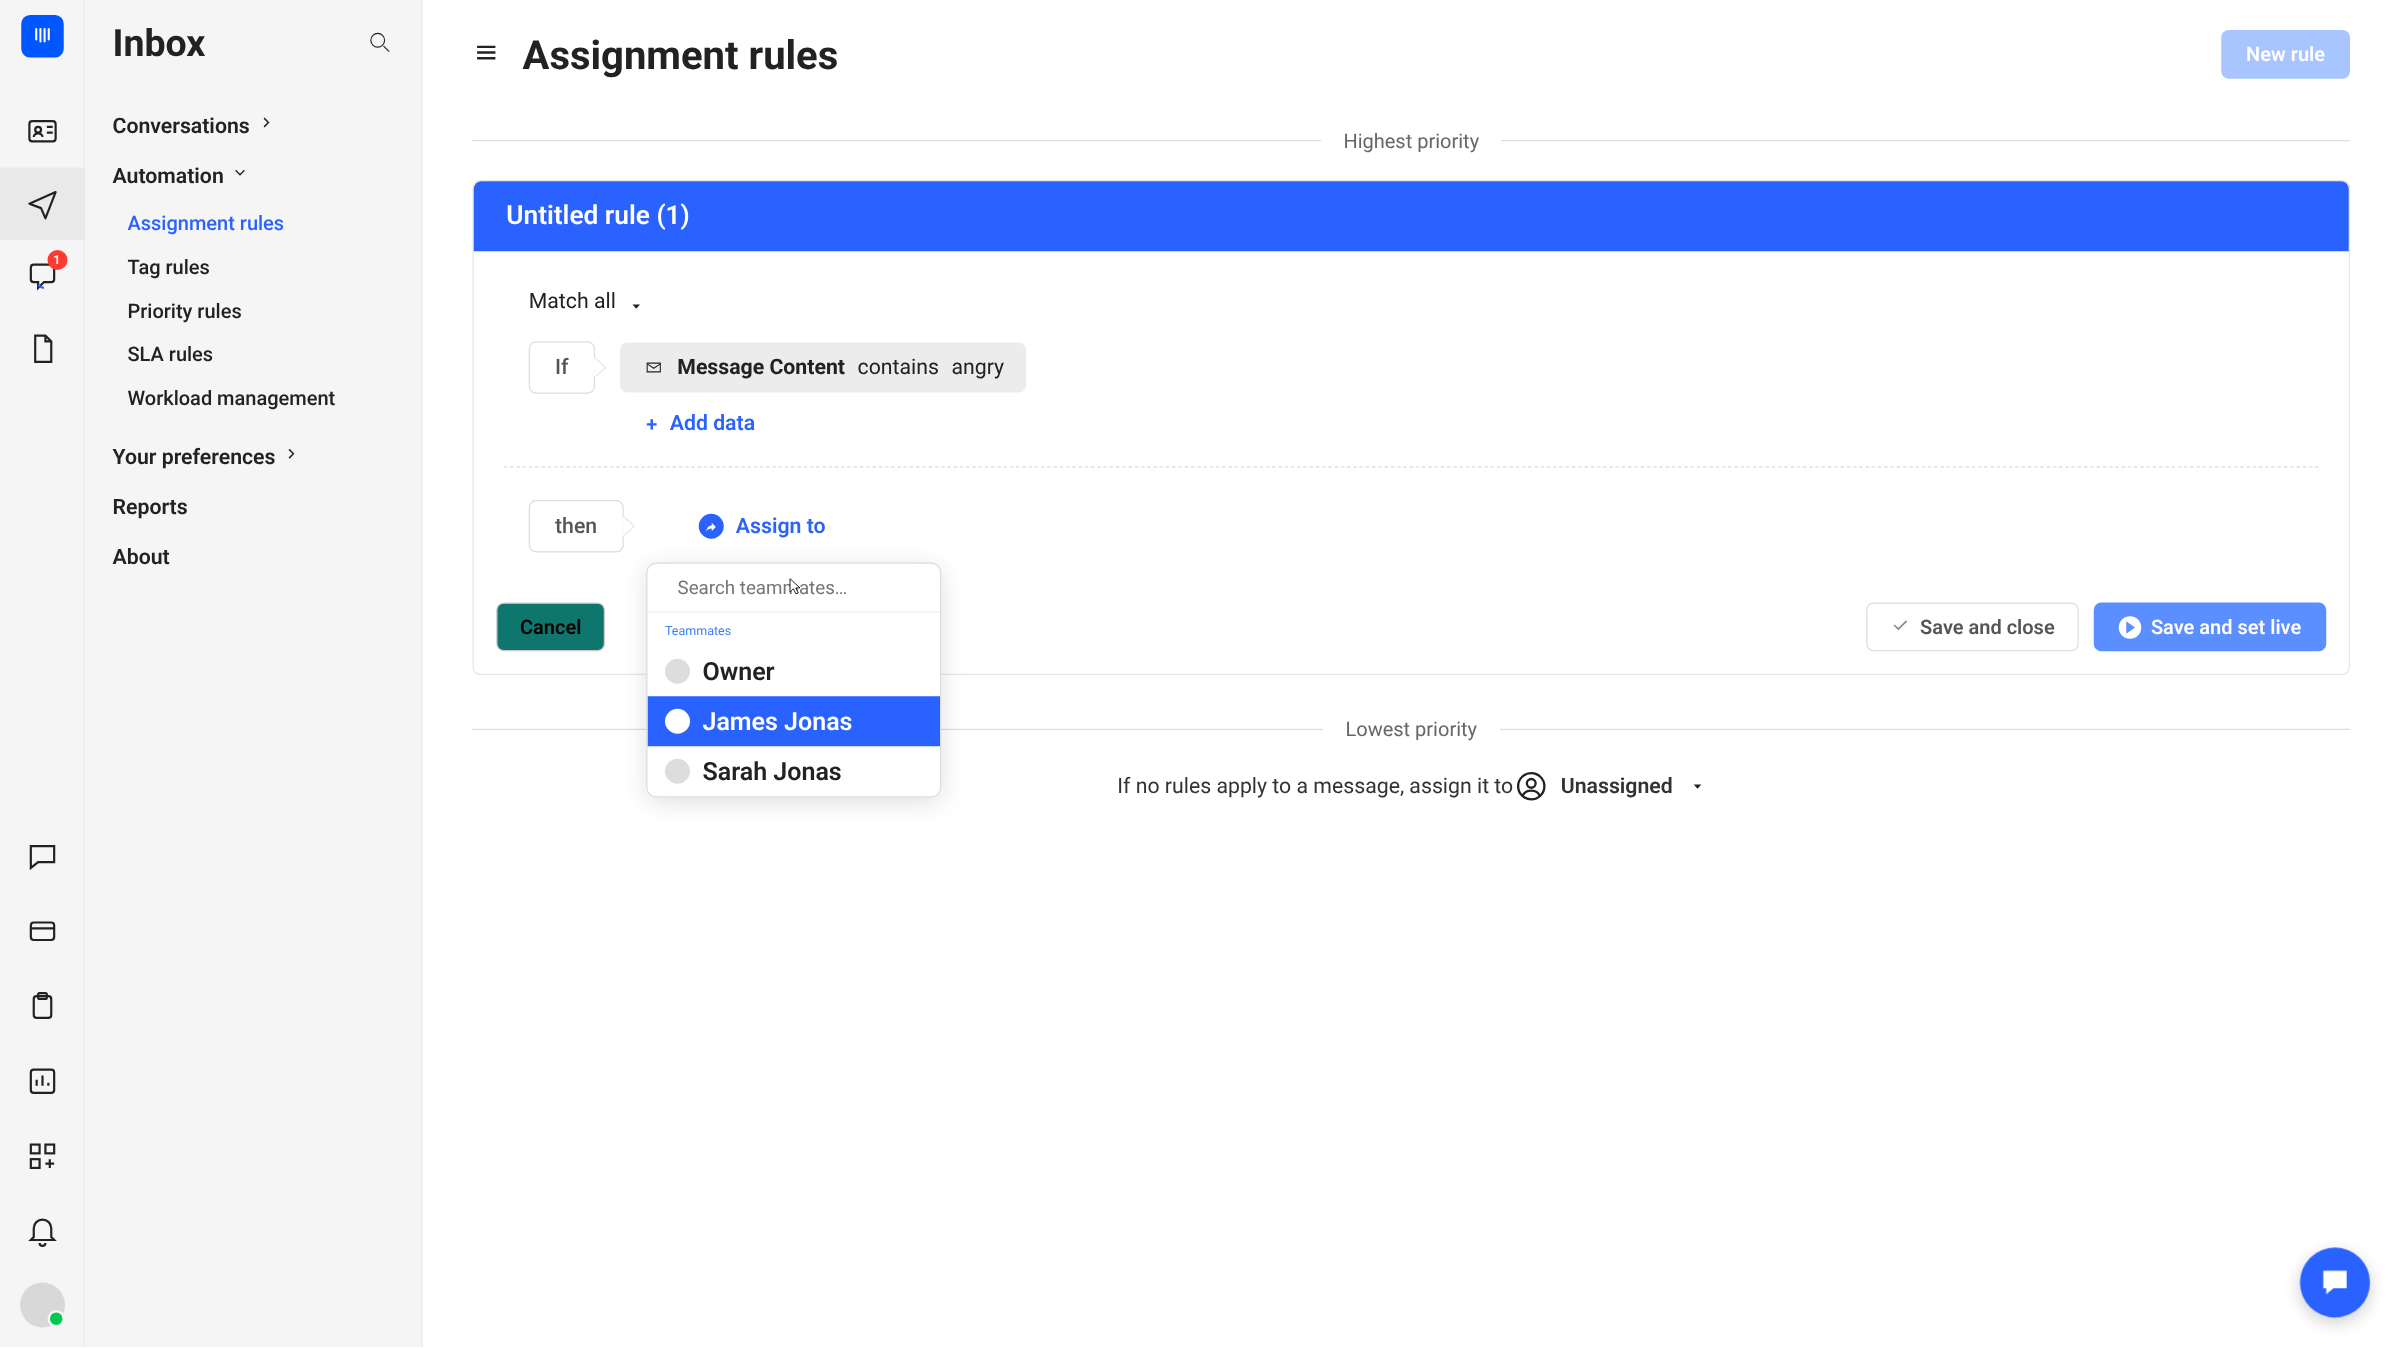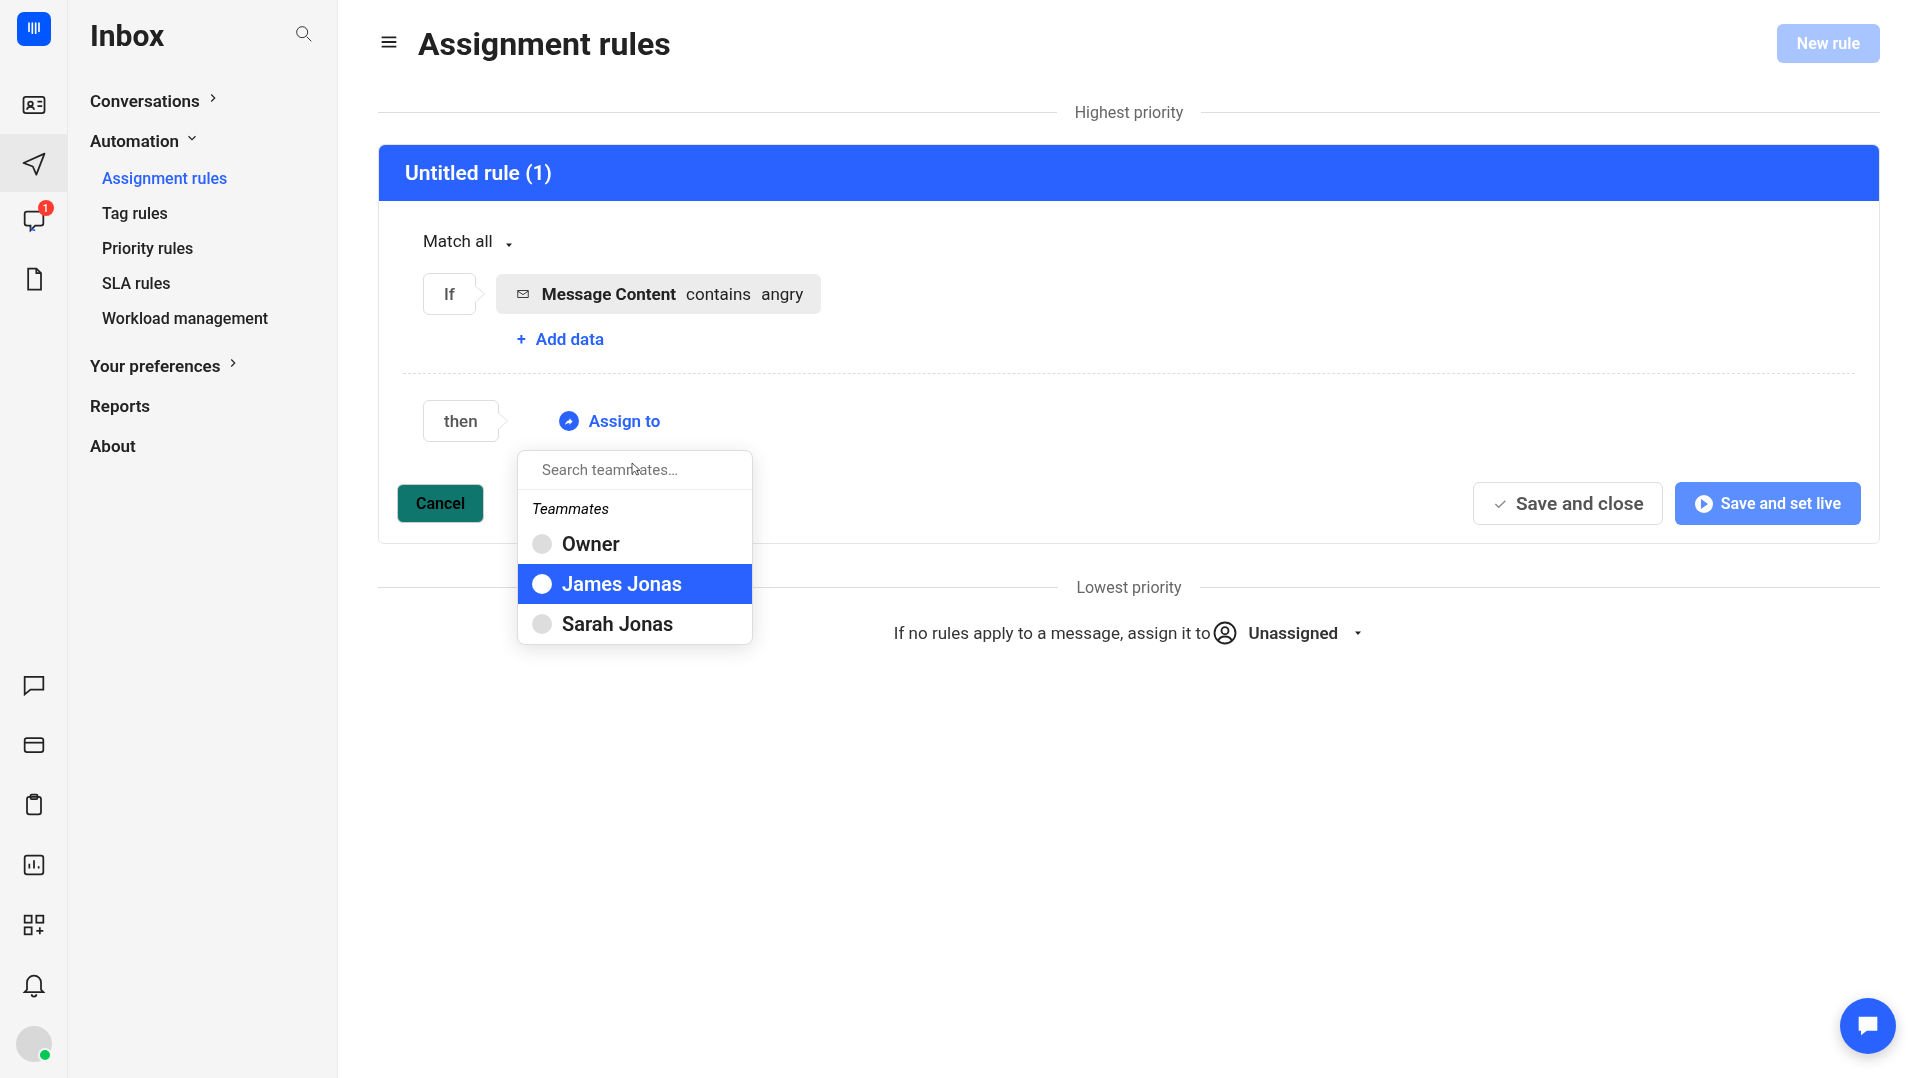--- a/index.html
+++ b/index.html
@@ -57,32 +57,32 @@
 .add-data { color: #2962ff; font-size: 17px; font-weight: 600; display: flex; align-items: center; gap: 10px; margin-left: 94px; margin-bottom: 24px; cursor: pointer; }
 .add-data .plus { font-size: 16px; }
 .hr-inner { border-top: 1px dashed #ddd; margin: 0 -20px 26px -20px; }
 
 .assign-link { color: #2962ff; font-size: 17px; font-weight: 600; display: flex; align-items: center; gap: 10px; cursor: pointer; margin-left: 40px; }
 .assign-link .circ { width: 20px; height: 20px; background: #2962ff; border-radius: 50%; display: flex; align-items: center; justify-content: center; }
 .assign-link .circ svg { width: 11px; height: 11px; fill: #fff; }
 
 .rule-foot { display: flex; justify-content: space-between; align-items: center; padding: 0 18px 18px 18px; }
 .btn-sec { background: #0f766e; border: 1px solid #ccc; border-radius: 6px; padding: 9px 18px; font-size: 16px; font-weight: 600; cursor: pointer; }
-.btn-ghost { background: #fff; border: 1px solid #ddd; border-radius: 6px; padding: 9px 18px; font-size: 19px; font-weight: 600; color: #555; cursor: pointer; display: flex; align-items: center; gap: 8px; }
+.btn-ghost { background: #fff; border: 1px solid #ddd; border-radius: 6px; padding: 9px 18px; font-size: 16px; font-weight: 600; color: #555; cursor: pointer; display: flex; align-items: flex-start; gap: 8px; }
 .btn-ghost svg { width: 16px; height: 16px; stroke: #888; fill: none; stroke-width: 2; }
 .btn-live { display: flex; align-items: center; gap: 8px; }
 .btn-live .play { width: 18px; height: 18px; background: #fff; border-radius: 50%; display: flex; align-items: center; justify-content: center; }
 .btn-live .play::after { content: ""; border-left: 7px solid #5b8eff; border-top: 5px solid transparent; border-bottom: 5px solid transparent; margin-left: 2px; }
 .foot-right { display: flex; gap: 12px; }
 
 .dropdown { position: absolute; top: 50px; left: 94px; width: 236px; background: #fff; border: 1px solid #ddd; border-radius: 8px; box-shadow: 0 4px 20px rgba(0,0,0,0.12); z-index: 50; overflow: hidden; }
 .dd-search { display: flex; align-items: center; gap: 10px; padding: 10px 14px; border-bottom: 1px solid #eee; }
 .dd-search svg { width: 16px; height: 16px; stroke: #888; fill: none; }
 .dd-search input { border: none; outline: none; font-size: 15px; flex: 1; }
-.dd-heading { padding: 10px 14px 6px 14px; font-size: 15px; color: #000000; font-style: italic; }
+.dd-heading { padding: 10px 14px 6px 14px; font-size: 10px; color: #3b82f6; }
 .dd-item { display: flex; align-items: center; gap: 10px; padding: 8px 14px; font-size: 20px; font-weight: 600; cursor: pointer; }
 .dd-item.hover { background: #2962ff; color: #fff; }
 .dd-avatar { width: 20px; height: 20px; border-radius: 50%; background: #ddd; flex-shrink: 0; }
 .dd-item.hover .dd-avatar { background: #fff; }
 
 .fallback { display: flex; align-items: center; justify-content: center; gap: 0; font-size: 17px; color: #333; margin-top: 16px; }
 .fb-pill { display: flex; align-items: center; gap: 10px; font-weight: 600; cursor: pointer; }
 .fb-pill svg.person { width: 28px; height: 28px; stroke: #222; fill: none; stroke-width: 1.6; }
 .fb-pill svg.caret { width: 12px; height: 12px; fill: #222; margin-left: 4px; }
 

